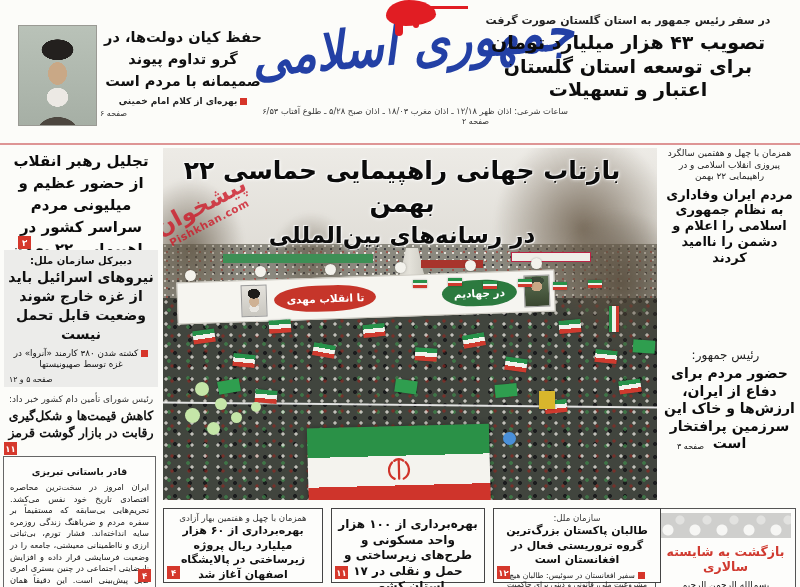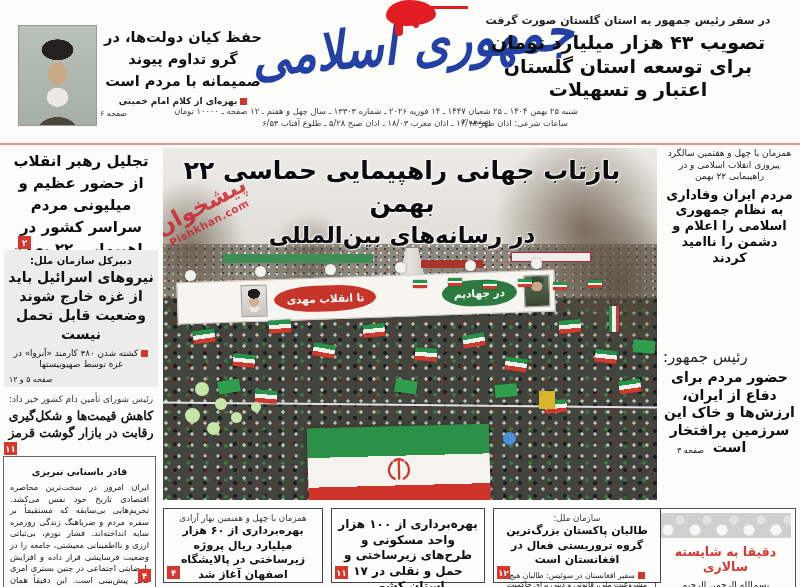--- a/index.html
+++ b/index.html
@@ -58,21 +58,21 @@
   .opinion-title{color:#c03a2b;font-weight:700;font-size:12.5px;text-align:center;}
   .opinion-author{font-size:9.5px;font-weight:700;text-align:center;margin-top:4px;}
   .opinion-body{font-size:8.3px;line-height:11.6px;text-align:justify;margin-top:5px;}
   .badge-opinion{position:absolute;right:4px;top:112px;}
 
   
   .rcol-top{position:absolute;left:663px;top:148px;width:133px;text-align:center;color:#0d0d0d;}
   .rcol-kicker{font-size:9px;line-height:11.5px;color:#222;}
   .rcol-head-a{font-size:13px;font-weight:700;line-height:15.8px;margin-top:4px;}
   .rcol-pres{position:absolute;left:663px;top:348px;width:133px;text-align:center;color:#0d0d0d;}
-  .pres-kicker{font-size:15px;color:#222;text-align:left;padding-right:8px;}
+  .pres-kicker{font-size:12px;color:#222;text-align:center;padding-right:8px;}
   .rcol-head-b{font-size:14px;font-weight:700;line-height:17.6px;margin-top:3px;}
   .pres-pageref{font-size:8px;text-align:left;margin-top:-11px;padding-left:14px;}
   .note-box{position:absolute;left:655px;top:508px;width:141px;height:120px;border:1px solid #555;background:#fdfdfb;color:#151515;}
   .note-deco{height:25px;margin:4px 4px 0 4px;background-color:#cfcfcd;
     background-image:radial-gradient(circle at 8px 17px,#f6f6f4 5px,transparent 6px),radial-gradient(circle at 20px 7px,#e2e2e0 4px,transparent 5px);
     background-size:27px 25px;}
   .note-title{color:#d03a30;font-weight:700;font-size:12.5px;text-align:center;margin-top:6px;}
   .note-basmala{font-size:9px;text-align:center;margin-top:6px;}
 
   
@@ -154,21 +154,20 @@
     <div class="imam-credit"><span class="sq"></span><span>بهره‌ای از کلام امام خمینی</span></div>
     <div class="imam-pageref">صفحه ۶</div>
   </div>
 
   <div class="masthead">
     <div class="masthead-title">جمهوری اسلامی</div>
     <div class="blood"></div>
     <div class="blood-line"></div>
   </div>
   <div class="datelines">
-    <div class="dateline">شنبه ۲۵ بهمن ۱۴۰۴ ـ ۲۵ شعبان ۱۴۴۷ ـ ۱۴ فوریه ۲۰۲۶ ـ شماره ۱۳۳۰۳ ـ سال چهل و هفتم ـ ۱۲ صفحه ـ ۱۰۰۰۰ تومان</div>
     <div class="dateline">ساعات شرعی: اذان ظهر ۱۲/۱۸ ـ اذان مغرب ۱۸/۰۳ ـ اذان صبح ۵/۲۸ ـ طلوع آفتاب ۶/۵۳</div>
   </div>
 
   <div class="lead-story">
     <div class="lead-kicker">در سفر رئیس جمهور به استان گلستان صورت گرفت</div>
     <div class="lead-line">تصویب ۴۳ هزار میلیارد تومان</div>
     <div class="lead-line">برای توسعه استان گلستان</div>
     <div class="lead-line">اعتبار و تسهیلات</div>
     <div class="lead-pageref">صفحه ۲</div>
   </div>
@@ -290,21 +289,21 @@
     <div class="rcol-head-a">مردم ایران وفاداری به نظام جمهوری اسلامی را اعلام و دشمن را ناامید کردند</div>
   </div>
   <div class="rcol-pres">
     <div class="pres-kicker">رئیس جمهور:</div>
     <div class="rcol-head-b">حضور مردم برای دفاع از ایران، ارزش‌ها و خاک این سرزمین پرافتخار است</div>
     <div class="pres-pageref">صفحه ۳</div>
   </div>
 
   <div class="note-box">
     <div class="note-deco"></div>
-    <div class="note-title">دقیقا به شایسته سالاری</div>
+    <div class="note-title">بازگشت به شایسته سالاری</div>
     <div class="note-basmala">بسم‌الله الرحمن الرحیم</div>
 
   </div>
 
   <div class="bbox bbox1">
     <div class="bbox-kicker">همزمان با چهل و هفتمین بهار آزادی</div>
     <div class="bbox-head">بهره‌برداری از ۶۰ هزار میلیارد ریال پروژه زیرساختی در پالایشگاه اصفهان آغاز شد</div>
     <span class="badge">۴</span>
   </div>
   <div class="bbox bbox2">

